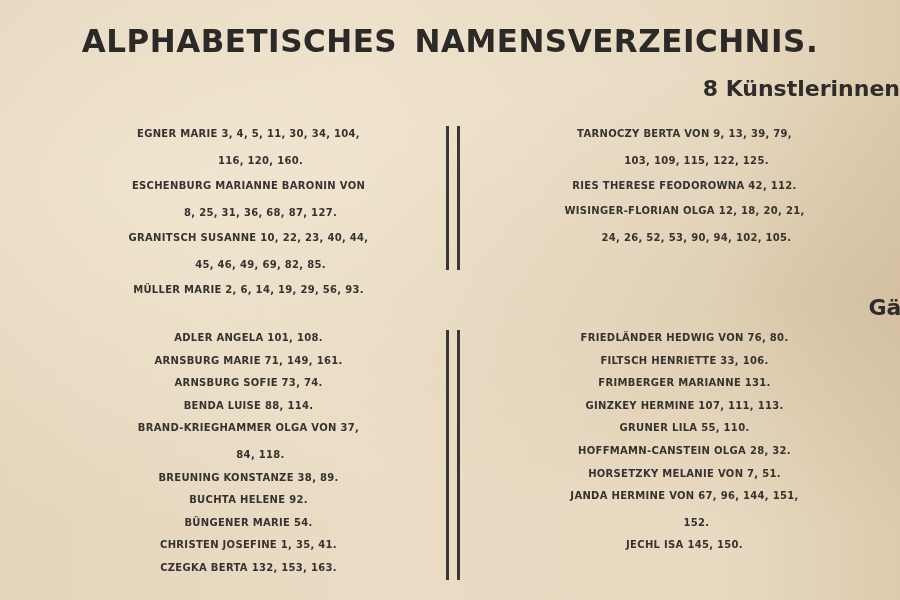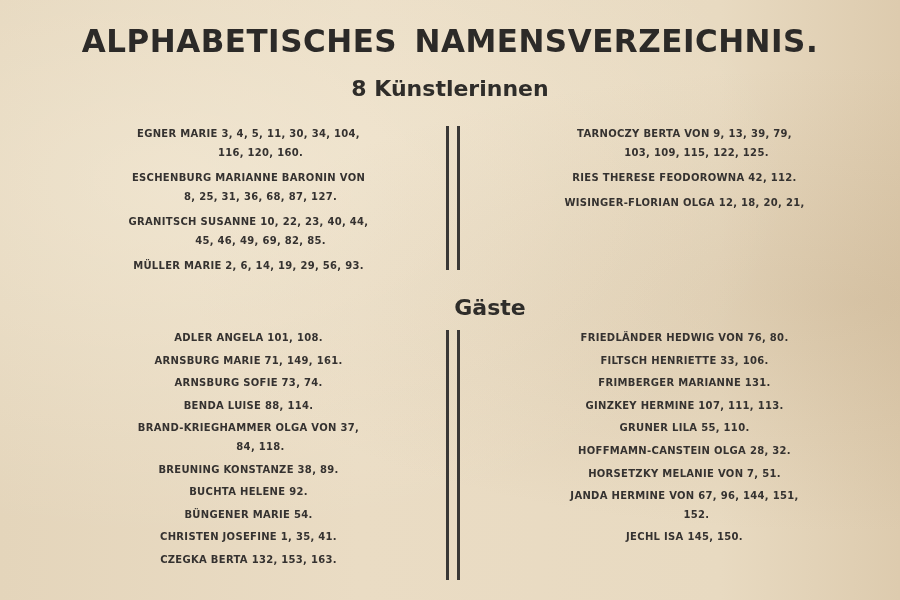--- a/index.html
+++ b/index.html
@@ -33,21 +33,21 @@
     font-weight: bold;
     font-size: 31px;
     letter-spacing: 0.5px;
     color: #2c2a28;
     transform: scaleY(1.05);
     word-spacing: 6px;
   }
   .subtitle {
     position: absolute;
     left: 0; width: 900px;
-    text-align: center;
+    text-align: right;
     font-family: "DejaVu Sans", sans-serif;
     font-weight: bold;
     font-size: 22px;
     color: #2f2d2a;
   }
   .subtitle.artists { top: 76px; }
   .subtitle.guests  { top: 295px; margin-left: 40px; }
 
   .col {
     position: absolute;
@@ -63,20 +63,21 @@
     line-height: 19px;
     color: #353230;
     text-transform: uppercase;
     letter-spacing: 0.3px;
     margin-bottom: 6px;
     text-align: center;
   }
   .entry .cont {
     display: block;
     padding-left: 24px;
+    margin-top: 8px;
   }
   .gaeste .entry {
     margin-bottom: 4px;
     line-height: 18.6px;
   }
 
   .divider {
     position: absolute;
     width: 11px;
   }
@@ -131,20 +132,21 @@
       <span>9, 13, 39, 79,</span>
       <span class="cont">103, 109, 115, 122, 125.</span>
     </div>
     <div class="entry">
       <span>RIES THERESE FEODOROWNA</span>
       <span>42, 112.</span>
     </div>
     <div class="entry">
       <span>WISINGER-FLORIAN OLGA</span>
       <span>12, 18, 20, 21,</span>
+      <span class="cont">24, 26, 52, 53, 90, 94, 102, 105.</span>
     </div>
   </div>
 
   <div class="subtitle guests">Gäste</div>
 
   <div class="col left gaeste" style="top:329px;">
     <div class="entry">
       <span>ADLER ANGELA</span>
       <span>101, 108.</span>
     </div>

